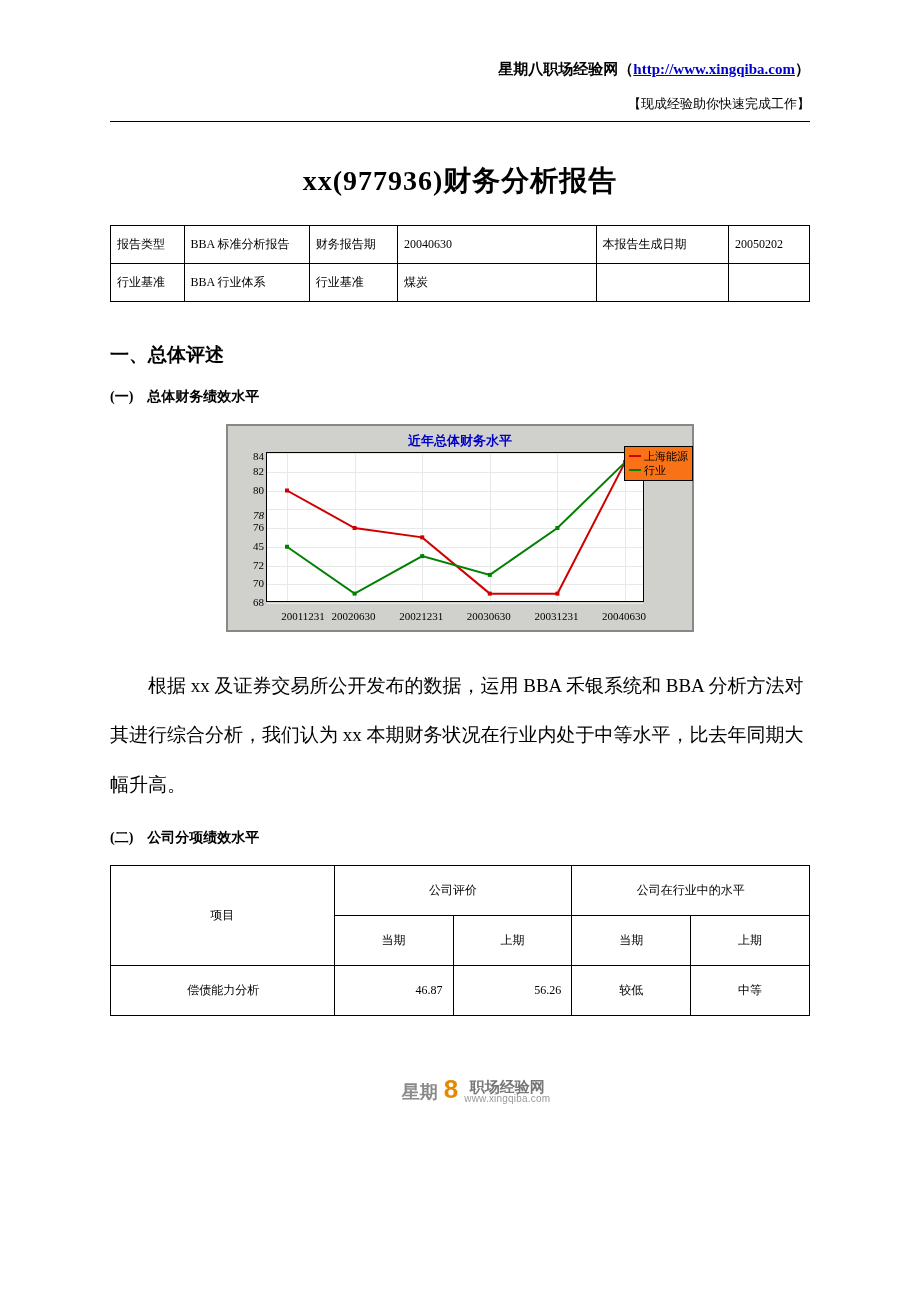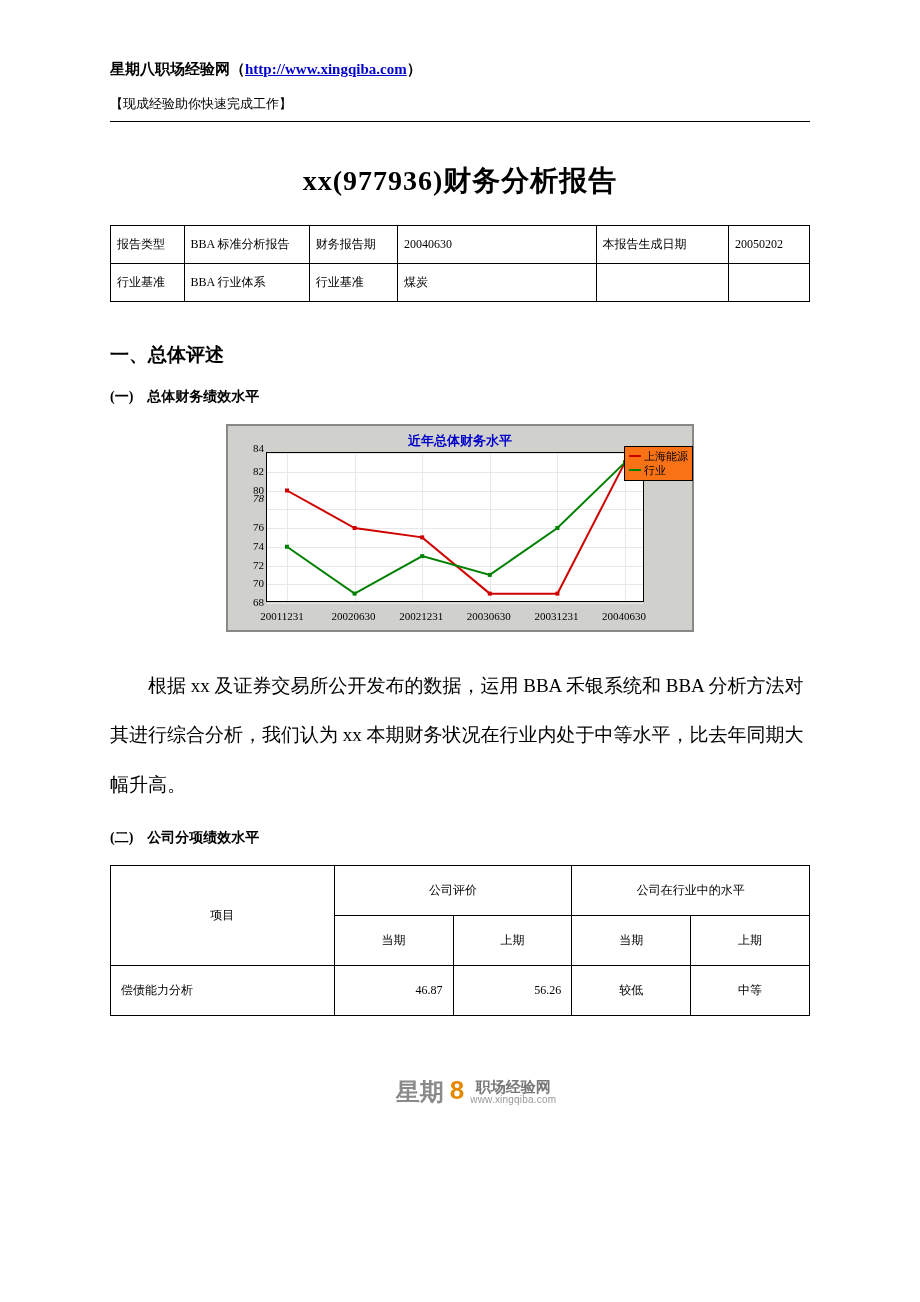--- a/index.html
+++ b/index.html
@@ -8,21 +8,21 @@
       margin: 0 auto;
       background: #fff;
       font-family: "SimSun", "宋体", serif;
       font-size: 13px;
       color: #000;
     }
     .page {
       padding: 60px 110px 40px 110px;
     }
     .header-block {
-      text-align: left;
+      text-align: right;
       margin-bottom: 8px;
     }
     .header-title {
       font-weight: bold;
       font-size: 15px;
     }
     .header-title a { color: #0000cc; text-decoration: underline; }
     .header-sub {
       font-size: 13px;
       margin-top: 16px;
@@ -139,29 +139,29 @@
     }
     .perf-table th, .perf-table td {
       border: 1px solid #000;
       padding: 16px 8px;
       font-size: 12px;
       text-align: center;
       vertical-align: middle;
       font-weight: normal;
     }
     .perf-table .num { text-align: right; padding-right: 10px;}
-    .perf-table .left { text-align: left; padding-left: 10px;}
+    .perf-table .left { text-align: center; padding-left: 10px;}
     .footer-logo {
       text-align: center;
       margin-top: 60px;
     }
     .logo-wrap { display: inline-flex; align-items: center; gap: 6px;}
     .logo-text1 {
       font-family: "Microsoft YaHei", sans-serif;
-      font-size: 24px; font-weight: bold; color: #8a8a8a; margin-left: 32px;
+      font-size: 18px; font-weight: bold; color: #8a8a8a; margin-left: 32px;
     }
     .logo-8 {
       font-family: Arial, sans-serif;
       font-size: 26px; font-weight: bold; color: #e58a00;
       display:inline-block; transform: translateY(-2px);
     }
     .logo-right { display:flex; flex-direction: column; line-height:1.05;}
     .logo-text2 { font-family: "Microsoft YaHei",sans-serif; font-size: 15px; color:#777; font-weight:bold;}
     .logo-url { font-family: Arial,sans-serif; font-size: 10px; color:#999; letter-spacing:0.2px;}
   </style>
@@ -248,29 +248,29 @@
           </div>
           <div class="legend-row">
             <span class="leg-swatch" id="leg1" style="background: rgb(0, 128, 0);"></span>
             <span>行业</span>
           </div>
         </div>
         <div id="y-axis-ticks">
             <div class="y-tick" style="top: 174px;">68</div>
             <div class="y-tick" style="top: 155.25px;">70</div>
             <div class="y-tick" style="top: 136.5px;">72</div>
-            <div class="y-tick" style="top: 117.75px;">74</div>
+            <div class="y-tick" style="top: 117.75px;">45</div>
             <div class="y-tick" style="top: 99px;">76</div>
-            <div class="y-tick" style="top: 70px; font-style: italic;">78</div>
+            <div class="y-tick" style="top: 87px; font-style: italic;">78</div>
             <div class="y-tick" style="top: 61.5px;">80</div>
             <div class="y-tick" style="top: 42.75px;">82</div>
-            <div class="y-tick" style="top: 20px;">84</div>
+            <div class="y-tick" style="top: 28px;">84</div>
           </div>
         <div id="x-axis-ticks">
-            <div class="x-tick" style="left: 52px;">20011231</div>
+            <div class="x-tick" style="left: 73px;">20011231</div>
             <div class="x-tick" style="left: 123.6px;">20020630</div>
             <div class="x-tick" style="left: 191.2px;">20021231</div>
             <div class="x-tick" style="left: 258.8px;">20030630</div>
             <div class="x-tick" style="left: 326.4px;">20031231</div>
             <div class="x-tick" style="left: 394px;">20040630</div>
           </div>
       </div>
     </div>
   </div>
 

